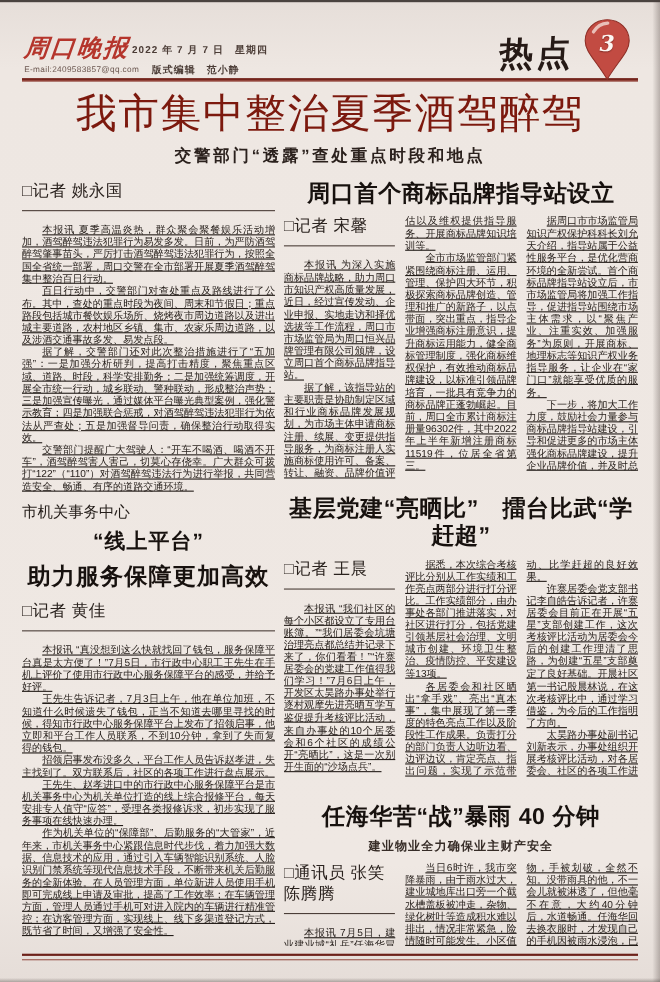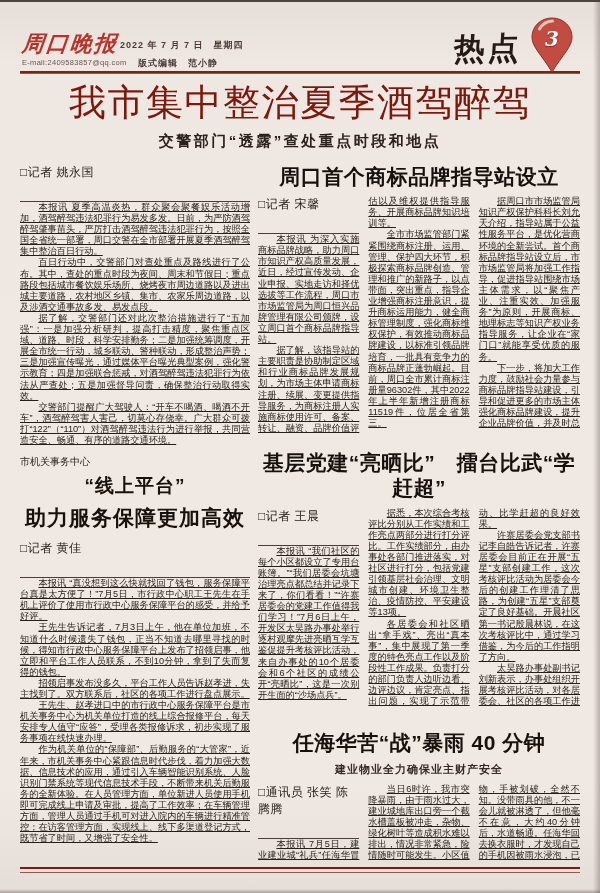--- a/index.html
+++ b/index.html
@@ -33,27 +33,27 @@
   
   .lead-head { position:absolute; left:20px; right:20px; top:82px; text-align:center; }
   .lead-head h1 { margin:0; font-size:37px; font-weight:400; color:#7c190e;
           letter-spacing:1.5px; line-height:1.15; }
   .lead-head .subhead { margin-top:7px; font-size:15px; font-weight:bold; color:#2b211d; letter-spacing:2.5px; }
 
   
   .col-left  { position:absolute; left:20px;  top:164px; width:230px; height:696px; overflow:hidden; }
   .col-right { position:absolute; left:258px; top:164px; width:322px; height:696px; overflow:hidden; }
 
-  .byline { font-size:12px; color:#2a221e; padding-bottom:20px; margin-bottom:0;
+  .byline { font-size:15px; color:#2a221e; padding-bottom:8px; margin-bottom:12px;
             border-bottom:1px solid #4b3e38; letter-spacing:.5px; }
   p.body { margin:0; font-size:9.2px; line-height:11.1px; text-align:justify; text-indent:2em; color:#241d19;text-decoration:underline; }
 
   
   .platform { margin-top:9px; }
-  .kicker { font-size:10px; color:#241d19; margin:0 0 2px; }
+  .kicker { font-size:14px; color:#241d19; margin:0 0 2px; }
   .platform .h-l1 { text-align:center; font-size:19px; font-weight:900; color:#17110e; margin:4px 0 0; letter-spacing:1px;}
   .platform .h-l2 { text-align:center; font-size:21px; font-weight:900; color:#17110e; margin:5px 0 8px; letter-spacing:1px;}
 
   
   .col-right section h2 { text-align:center; font-size:21px; font-weight:900; color:#17110e;
           margin:0 0 7px; letter-spacing:.5px; line-height:1.2;}
   .threecol { column-count:3; column-gap:9px; column-fill:auto; overflow:hidden; }
   .brand .threecol { height:242px; }
   .party { margin-top:12px; }
   .party .threecol { height:210px; }

